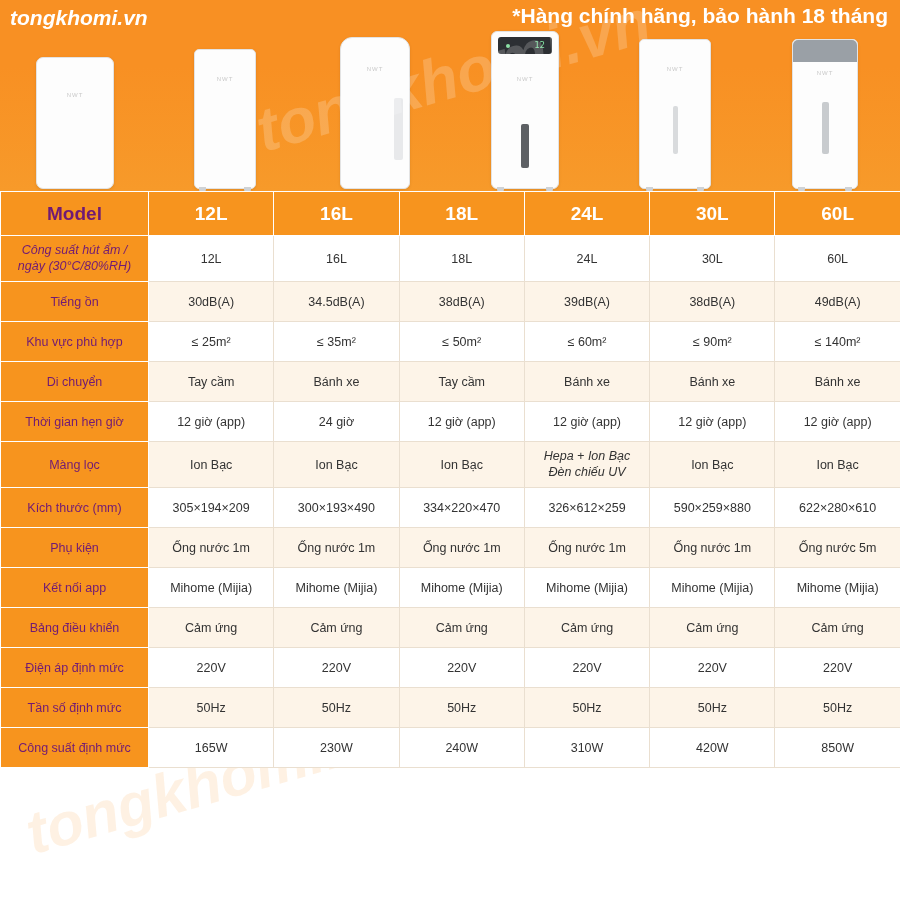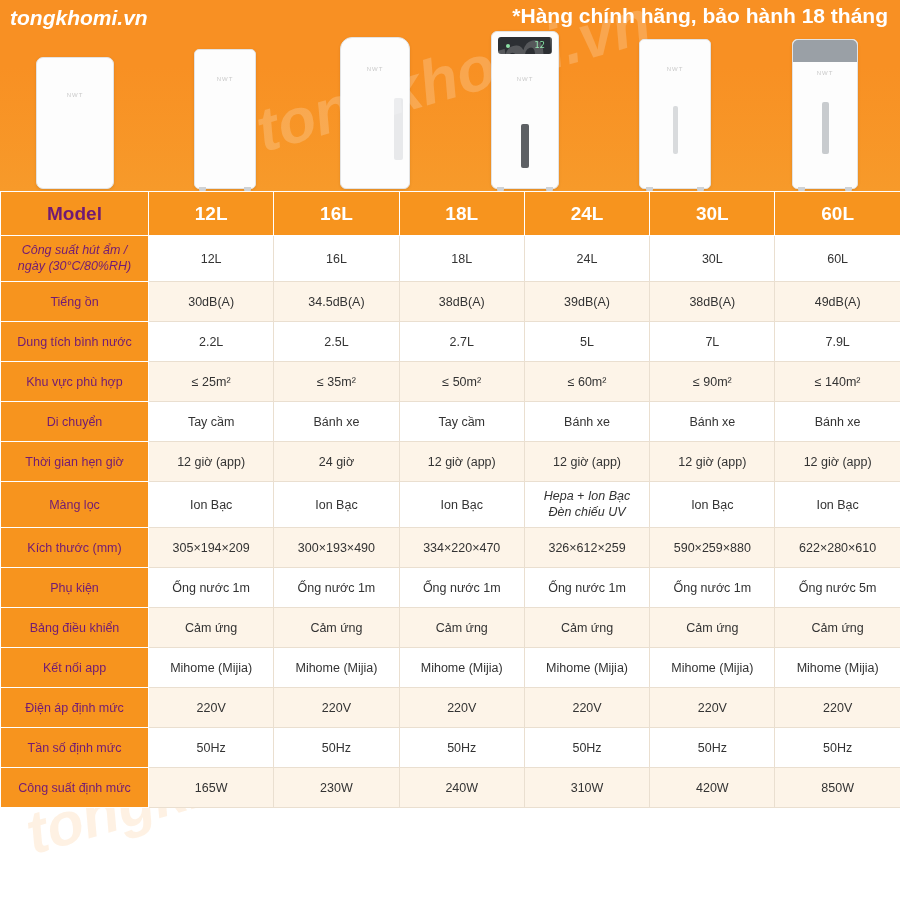--- a/index.html
+++ b/index.html
@@ -321,29 +321,20 @@
         <tr>
           <td class="label">Tiếng ồn</td>
           <td class="val">30dB(A)</td>
           <td class="val">34.5dB(A)</td>
           <td class="val">38dB(A)</td>
           <td class="val">39dB(A)</td>
           <td class="val">38dB(A)</td>
           <td class="val">49dB(A)</td>
         </tr>
 
-        <tr>
-          <td class="label">Dung tích bình nước</td>
-          <td class="val">2.2L</td>
-          <td class="val">2.5L</td>
-          <td class="val">2.7L</td>
-          <td class="val">5L</td>
-          <td class="val">7L</td>
-          <td class="val">7.9L</td>
-        </tr>
 
         <tr>
           <td class="label">Khu vực phù hợp</td>
           <td class="val">≤ 25m²</td>
           <td class="val">≤ 35m²</td>
           <td class="val">≤ 50m²</td>
           <td class="val">≤ 60m²</td>
           <td class="val">≤ 90m²</td>
           <td class="val">≤ 140m²</td>
         </tr>
@@ -393,37 +384,37 @@
           <td class="label">Phụ kiện</td>
           <td class="val">Ống nước 1m</td>
           <td class="val">Ống nước 1m</td>
           <td class="val">Ống nước 1m</td>
           <td class="val">Ống nước 1m</td>
           <td class="val">Ống nước 1m</td>
           <td class="val">Ống nước 5m</td>
         </tr>
 
         <tr>
+          <td class="label">Kết nối app</td>
+          <td class="val">Mihome (Mijia)</td>
+          <td class="val">Mihome (Mijia)</td>
+          <td class="val">Mihome (Mijia)</td>
+          <td class="val">Mihome (Mijia)</td>
+          <td class="val">Mihome (Mijia)</td>
+          <td class="val">Mihome (Mijia)</td>
+        </tr>
+
+        <tr>
           <td class="label">Bảng điều khiển</td>
           <td class="val">Cảm ứng</td>
           <td class="val">Cảm ứng</td>
           <td class="val">Cảm ứng</td>
           <td class="val">Cảm ứng</td>
           <td class="val">Cảm ứng</td>
           <td class="val">Cảm ứng</td>
-        </tr>
-
-        <tr>
-          <td class="label">Kết nối app</td>
-          <td class="val">Mihome (Mijia)</td>
-          <td class="val">Mihome (Mijia)</td>
-          <td class="val">Mihome (Mijia)</td>
-          <td class="val">Mihome (Mijia)</td>
-          <td class="val">Mihome (Mijia)</td>
-          <td class="val">Mihome (Mijia)</td>
         </tr>
 
         <tr>
           <td class="label">Điện áp định mức</td>
           <td class="val">220V</td>
           <td class="val">220V</td>
           <td class="val">220V</td>
           <td class="val">220V</td>
           <td class="val">220V</td>
           <td class="val">220V</td>

